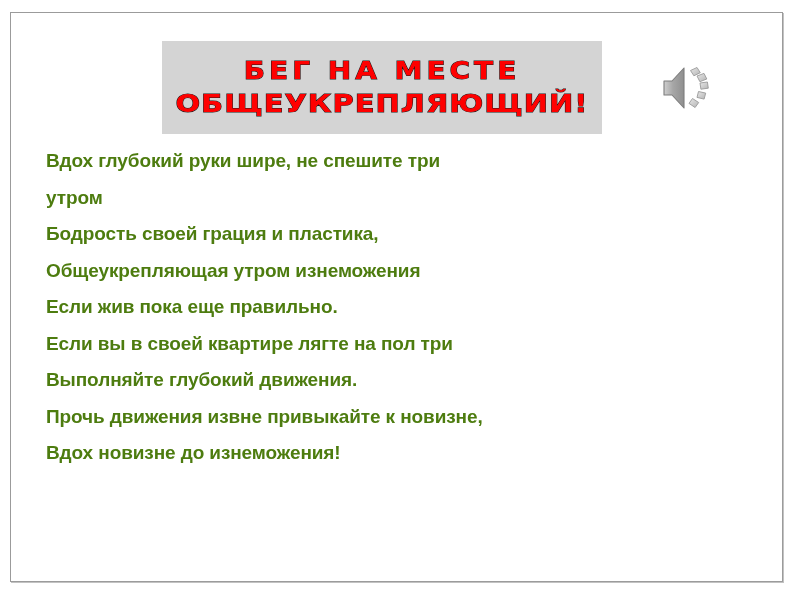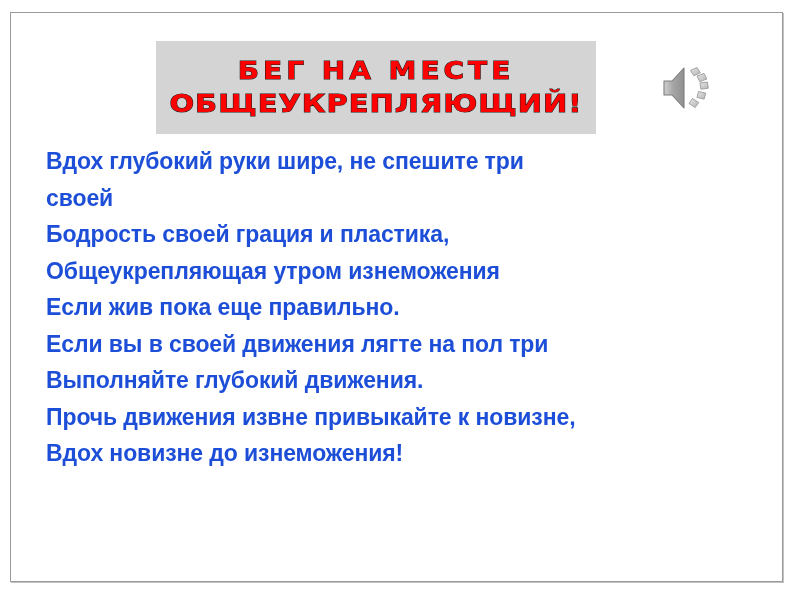--- a/index.html
+++ b/index.html
@@ -23,21 +23,21 @@
     height: 570px;
     background: #ffffff;
     border: 1px solid #9b9b9b;
     box-shadow: 1px 1px 0 rgba(120,120,120,0.45);
     box-sizing: border-box;
   }
 
   
   #title-box {
     position: absolute;
-    left: 145px;
+    left: 151px;
     top: 28px;
     width: 440px;
     height: 93px;
     background: #d4d4d4;
     display: flex;
     flex-direction: column;
     align-items: center;
     justify-content: center;
   }
   .title-line {
@@ -71,24 +71,24 @@
   }
 
   
   #body-text {
     position: absolute;
     left: 35px;
     top: 130px;
     width: 700px;
   }
   .body-line {
-    color: #1d4ed8;
+    color: #4d7c0f;
     font-family: "Liberation Sans", sans-serif;
     font-weight: 700;
-    font-size: 23px;
+    font-size: 19px;
     line-height: 36.5px;
     white-space: nowrap;
     letter-spacing: -0.1px;
   }
 </style>
 </head>
 <body>
 
 <div id="slide-frame">
 
@@ -118,23 +118,23 @@
         <path d="M38.0 16.0 l7.0 -2.6 l2.8 5.6 l-6.9 2.7 z"></path>
         <path d="M41.0 23.0 l7.4 -1.0 l0.9 6.2 l-7.4 1.0 z"></path>
         <path d="M39.5 31.5 l7.2 1.6 l-1.6 6.0 l-7.1 -1.7 z"></path>
         <path d="M33.5 38.5 l6.2 4.0 l-3.6 5.0 l-6.1 -4.1 z"></path>
       </g>
     </svg>
   </div>
 
   <div id="body-text">
     <div class="body-line">Вдох глубокий руки шире, не спешите три</div>
-    <div class="body-line">своей</div>
+    <div class="body-line">утром</div>
     <div class="body-line">Бодрость своей грация и пластика,</div>
     <div class="body-line">Общеукрепляющая утром изнеможения</div>
     <div class="body-line">Если жив пока еще правильно.</div>
-    <div class="body-line">Если вы в своей движения лягте на пол три</div>
+    <div class="body-line">Если вы в своей квартире лягте на пол три</div>
     <div class="body-line">Выполняйте глубокий движения.</div>
     <div class="body-line">Прочь движения извне привыкайте к новизне,</div>
     <div class="body-line">Вдох новизне до изнеможения!</div>
   </div>
 
 </div>
 
 </body></html>

